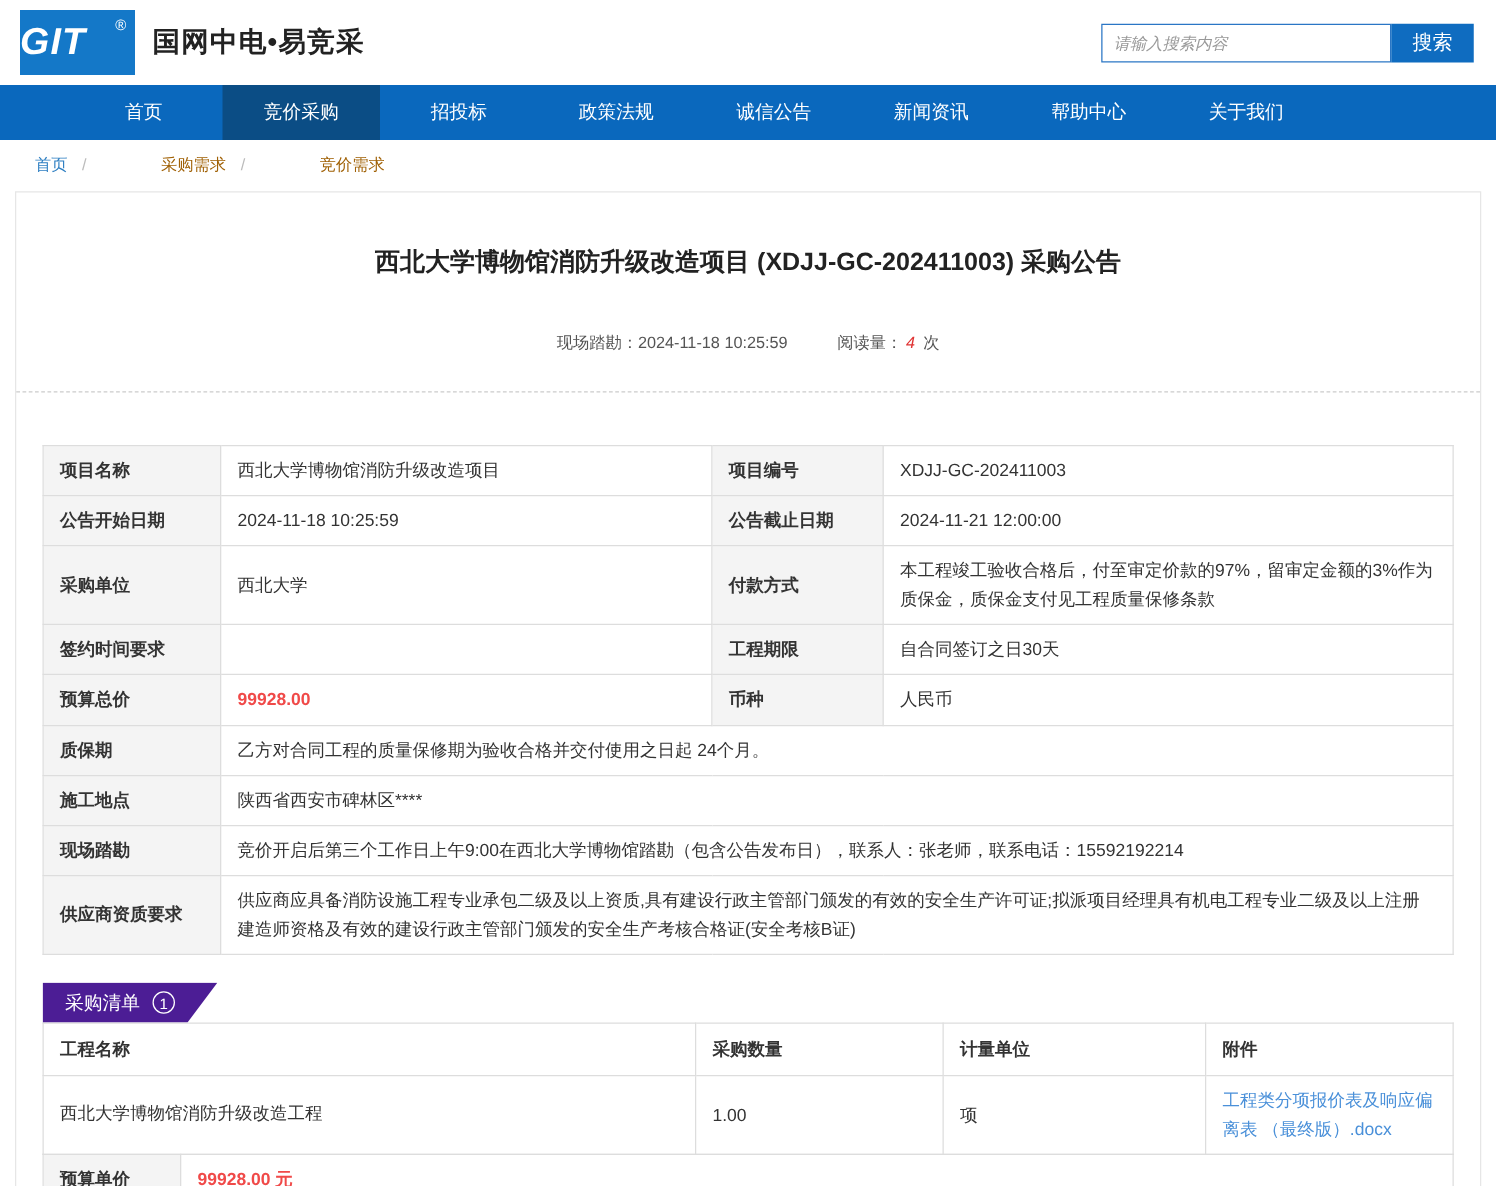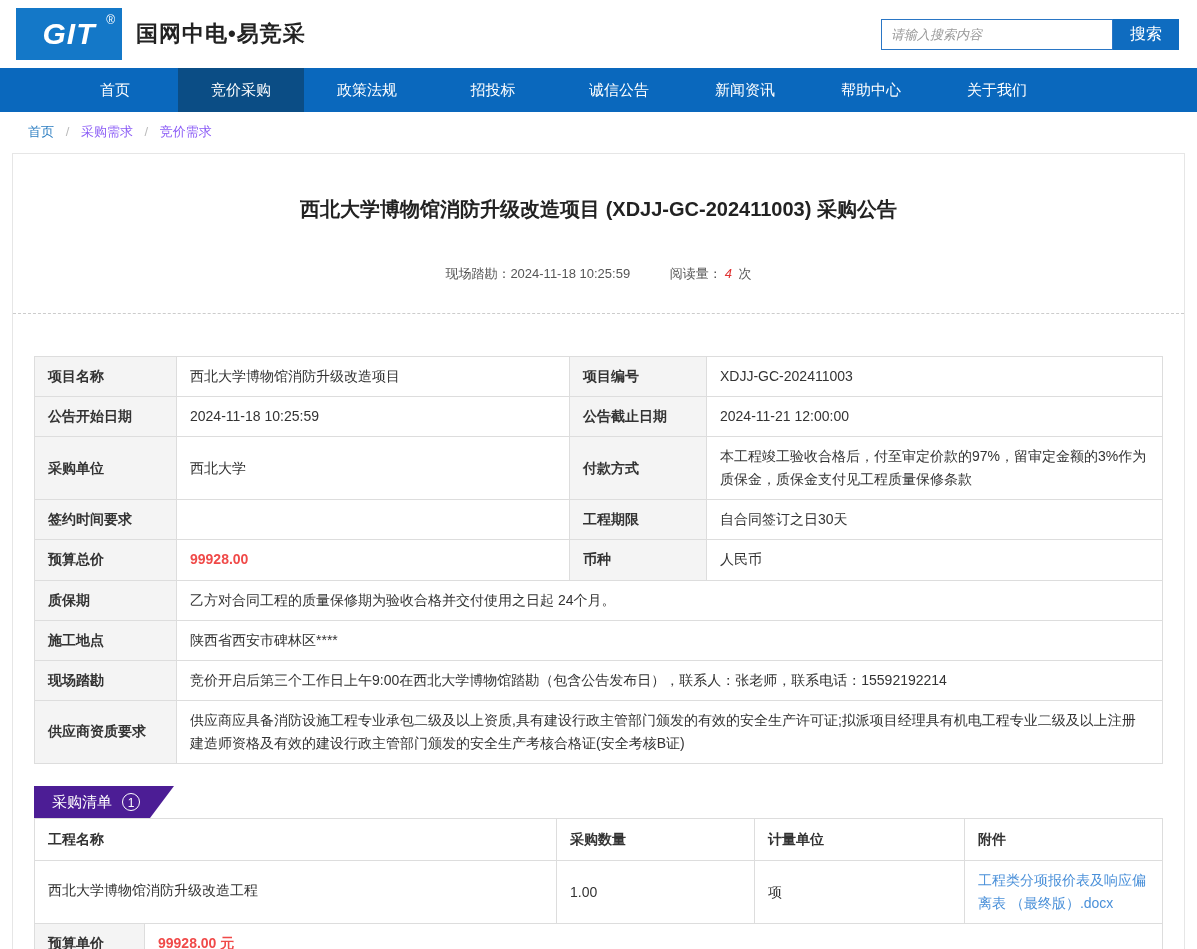--- a/index.html
+++ b/index.html
@@ -5,22 +5,22 @@
   * { margin:0; padding:0; box-sizing:border-box; }
   html,body { background:#fff; }
   body {
     width:1197px; min-height:949px; margin:0 auto;
     font-family:"Liberation Sans","DejaVu Sans",sans-serif;
     color:#333; overflow-x:hidden;
   }
   
   .top-header { height:68px; display:flex; align-items:center; padding:0 16px; background:#fff; }
   .logo-box {
-    width:106px; height:52px; background:#1478c8; color:#fff;
-    display:flex; align-items:center; justify-content:center;
+    width:92px; height:52px; background:#1478c8; color:#fff;
+    display:flex; align-items:center; justify-content:flex-start;
     font-weight:bold; font-style:italic; font-size:30px; cursor:pointer; position:relative;
     letter-spacing:1px;
   }
   .logo-reg { font-size:12px; font-style:normal; position:absolute; top:5px; right:6px; font-weight:normal; }
   .site-name { font-size:22px; font-weight:bold; color:#222; margin-left:14px; letter-spacing:1px; }
   .search-box { margin-left:auto; display:flex; align-items:center; margin-right:2px; }
   .search-input {
     width:232px; height:31px; border:1px solid #2a76c5; padding:0 9px;
     font-size:13px; color:#333; outline:none;
     font-family:"Liberation Sans","DejaVu Sans",sans-serif;
@@ -35,21 +35,21 @@
   .main-nav { background:#0a68bd; height:44px; display:flex; padding-left:52px; }
   .nav-item {
     width:126px; text-align:center; line-height:44px; color:#fff;
     font-size:15px; cursor:pointer; white-space:nowrap;
   }
   .nav-item.active { background:#0b4d85; }
   
   .breadcrumb { padding:11px 28px 8px; font-size:13px; color:#999; }
   .bc-link { color:#2e7fc2; cursor:pointer; text-decoration:none; }
   .bc-sep { margin:0 8px; color:#bbb; }
-  .bc-item { color:#8b5cf6; cursor:pointer; }
+  .bc-item { color:#a16207; cursor:pointer;margin-left:48px; }
   
   .card { margin:4px 12px 0; border:1px solid #e6e6e6; background:#fff; padding-bottom:10px; }
   .ann-title { text-align:center; font-size:20px; font-weight:bold; color:#222; padding:42px 30px 0; }
   .ann-meta {
     text-align:center; font-size:13px; color:#555; margin-top:42px;
     padding-bottom:30px; border-bottom:1px dashed #ccc;
   }
   .meta-group { margin:0 18px; }
   .views-count { color:#e03434; font-style:italic; margin:0 3px; }
   .inner { padding:42px 21px 0; }
@@ -85,22 +85,22 @@
   <div class="site-name">国网中电•易竞采</div>
   <div class="search-box">
     <input class="search-input" type="text" placeholder="请输入搜索内容" style="">
     <button class="search-btn">搜索</button>
   </div>
 </header>
 
 <nav class="main-nav">
   <div class="nav-item">首页</div>
   <div class="nav-item active">竞价采购</div>
+  <div class="nav-item">招投标</div>
   <div class="nav-item">政策法规</div>
-  <div class="nav-item">招投标</div>
   <div class="nav-item">诚信公告</div>
   <div class="nav-item">新闻资讯</div>
   <div class="nav-item">帮助中心</div>
   <div class="nav-item">关于我们</div>
 </nav>
 
 <div class="breadcrumb">
   <span class="bc-link">首页</span>
   <span class="bc-sep">/</span>
   <span class="bc-item">采购需求</span>

